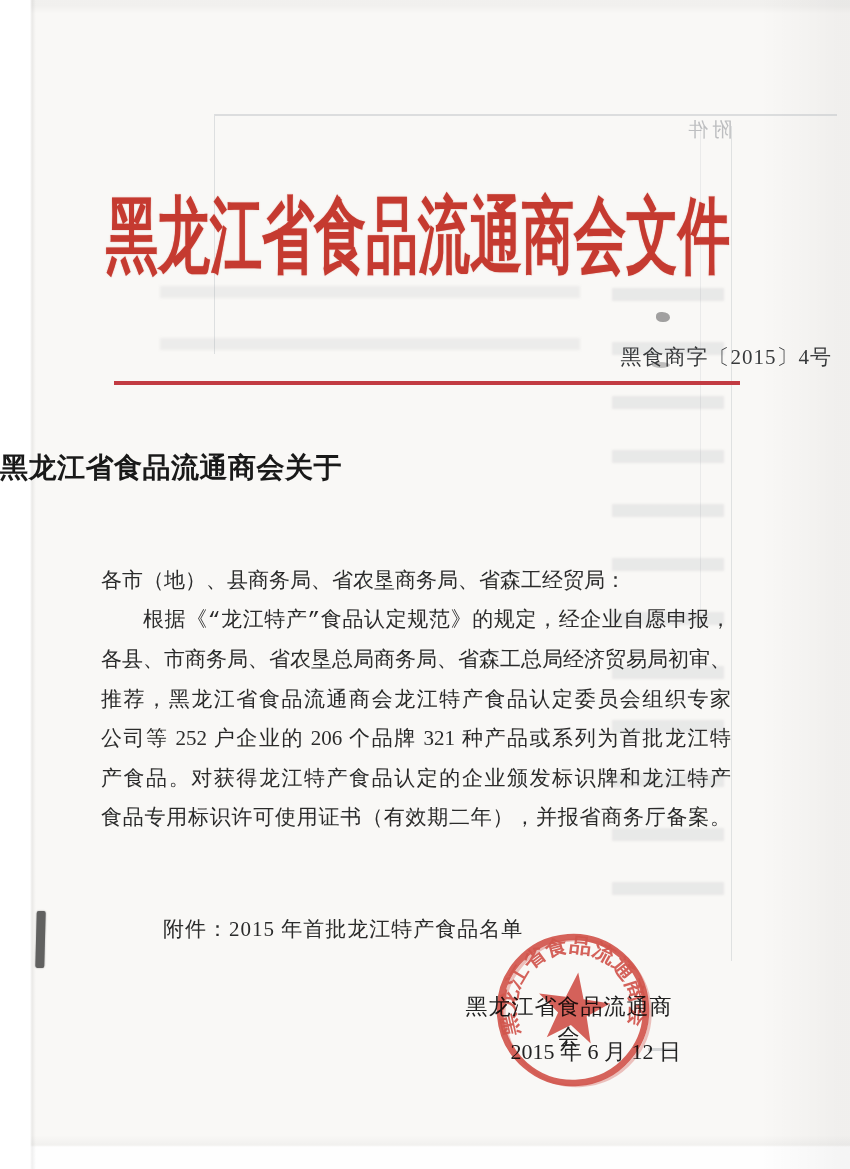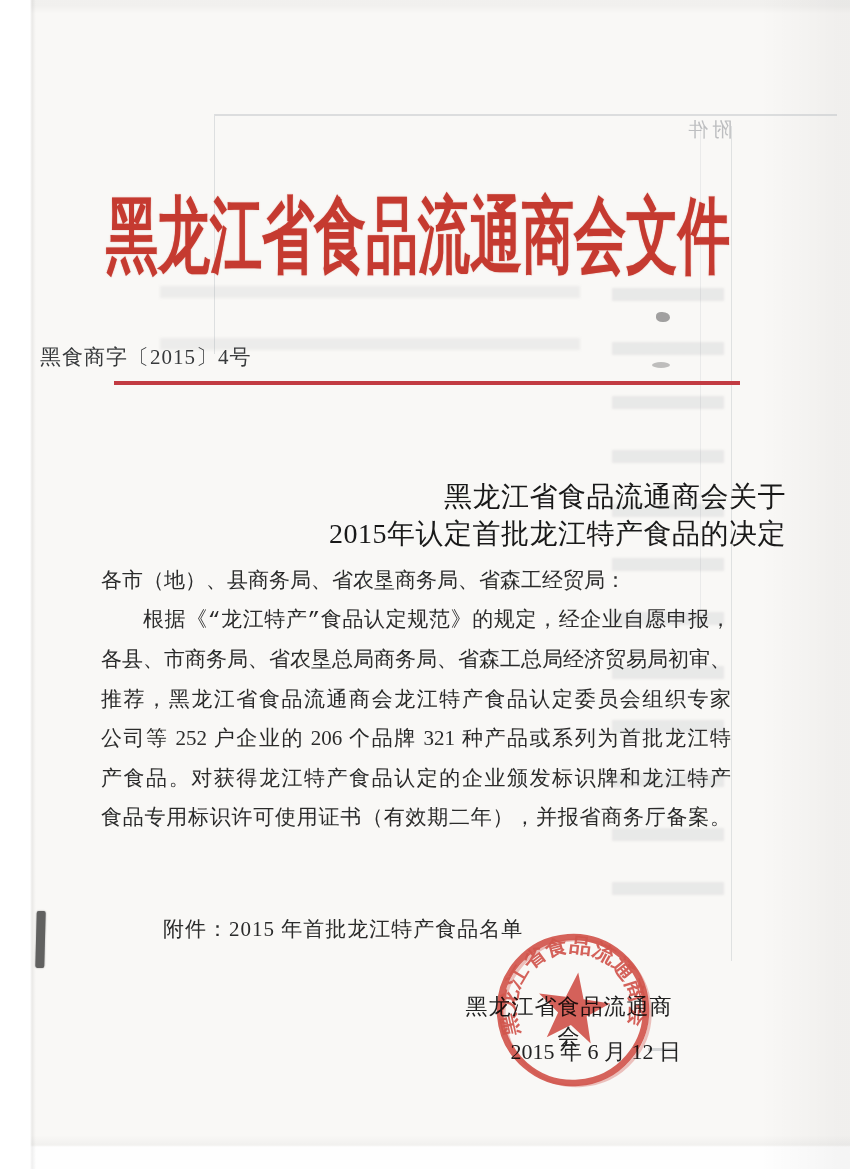--- a/index.html
+++ b/index.html
@@ -39,27 +39,27 @@
   .bleed-dash{position:absolute;left:648px;top:1048px;width:28px;height:3px;background:#9aa0a6;opacity:.4;filter:blur(.5px);}
   .staple{position:absolute;left:36px;top:911px;width:9px;height:57px;background:#474747;opacity:.85;border-radius:2px;transform:rotate(1.5deg);box-shadow:0 0 2px rgba(0,0,0,.4);}
   
   .red-header{
     position:absolute;left:0;right:14px;top:181px;text-align:center;
     color:#c53a30;font-weight:bold;font-size:52px;letter-spacing:0px;
     transform:scaleY(1.6);transform-origin:top center;white-space:nowrap;
     text-shadow:0 0 1px rgba(197,58,48,.55);
   }
   .doc-number{
-    position:absolute;left:0;right:18px;top:343px;text-align:left;
+    position:absolute;left:0;right:18px;top:343px;text-align:right;
     font-size:21px;color:#37393b;letter-spacing:1px;padding-left:40px;
   }
   .red-rule{position:absolute;left:114px;top:381px;width:626px;height:4px;background:#c23b42;}
   .doc-title{
-    position:absolute;left:0;right:64px;top:449px;text-align:right;
-    font-weight:normal;color:#191919;font-size:28px;line-height:37px;letter-spacing:.5px;margin-top:29px;
+    position:absolute;left:0;right:64px;top:449px;text-align:left;
+    font-weight:bold;color:#191919;font-size:28px;line-height:37px;letter-spacing:.5px;
   }
   .body-block{position:absolute;left:101px;top:561px;width:630px;font-size:21px;line-height:39.5px;color:#2b2b2b;}
   .body-line{height:39.5px;white-space:nowrap;}
   .jline{white-space:normal;text-align:justify;text-align-last:justify;}
   .indent{text-indent:42px;font-family:Liberation Mono, monospace;}
   .attachment{position:absolute;left:113px;top:915px;font-size:21px;color:#2b2b2b;text-indent:50px;letter-spacing:1px;}
   .signature{position:absolute;left:457px;top:992px;width:224px;text-align:center;font-size:22px;color:#222;letter-spacing:1px;}
   .date{position:absolute;left:457px;top:1037px;width:224px;text-align:right;font-size:22px;color:#222;}
   .stamp{
     position:absolute;left:491px;top:928px;width:164px;height:164px;
@@ -84,21 +84,20 @@
   <div class="staple"></div>
 
   <div class="red-header">黑龙江省食品流通商会文件</div>
 
   <div class="doc-number">黑食商字〔2015〕4号</div>
 
   <div class="red-rule"></div>
 
   <div class="doc-title">
     <div>黑龙江省食品流通商会关于</div>
-    <div>2015年认定首批龙江特产食品的决定</div>
   </div>
 
   <div class="body-block">
     <div class="body-line">各市（地）、县商务局、省农垦商务局、省森工经贸局：</div>
     <div class="body-line jline indent">根据《“龙江特产”食品认定规范》的规定，经企业自愿申报，</div>
     <div class="body-line jline">各县、市商务局、省农垦总局商务局、省森工总局经济贸易局初审、</div>
     <div class="body-line jline">推荐，黑龙江省食品流通商会龙江特产食品认定委员会组织专家</div>
     <div class="body-line jline">公司等 252 户企业的 206 个品牌 321 种产品或系列为首批龙江特</div>
     <div class="body-line jline">产食品。对获得龙江特产食品认定的企业颁发标识牌和龙江特产</div>
     <div class="body-line jline">食品专用标识许可使用证书（有效期二年），并报省商务厅备案。</div>

